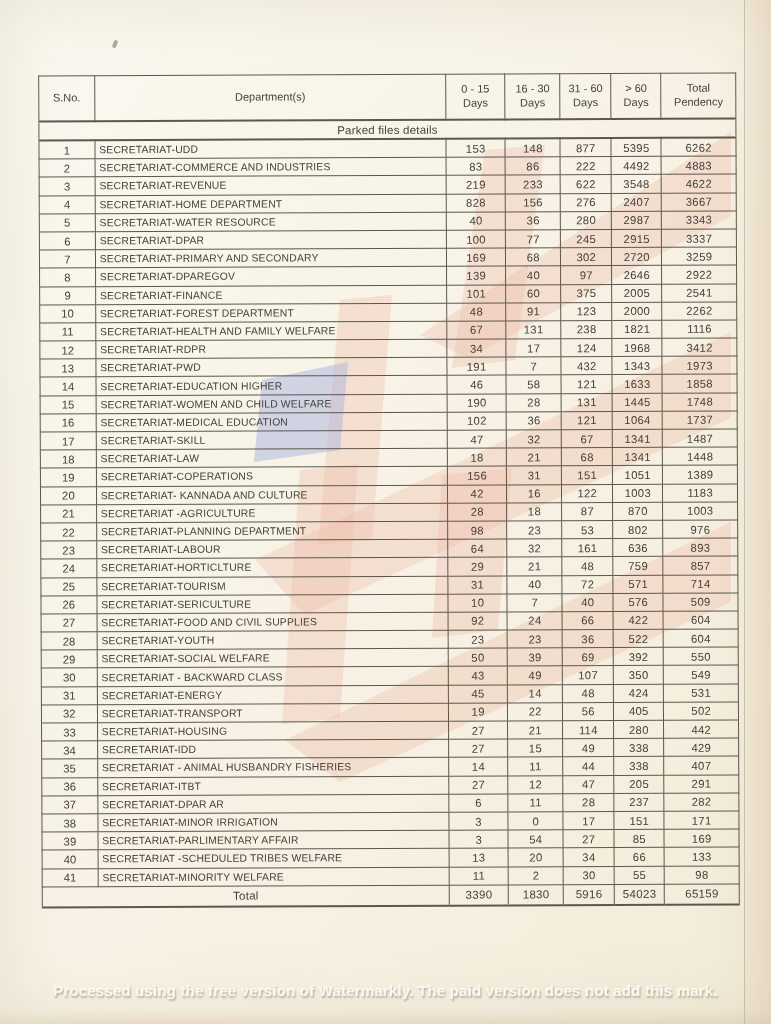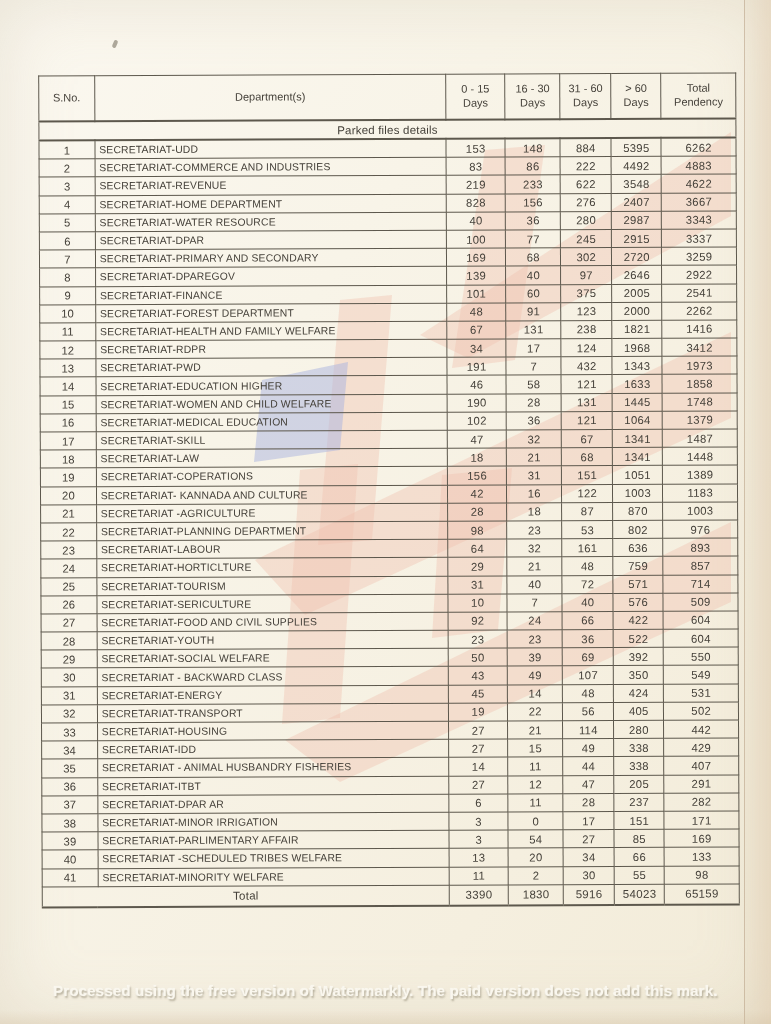--- a/index.html
+++ b/index.html
@@ -133,21 +133,21 @@
               <div>Pendency</div>
             </th>
           </tr>
       </thead>
       <tbody id="tbody-rows">
           <tr>
             <td class="c-sno">1</td>
             <td class="c-dept">SECRETARIAT-UDD</td>
             <td class="c-num">153</td>
             <td class="c-num">148</td>
-            <td class="c-num">884</td>
+            <td class="c-num">877</td>
             <td class="c-num">5395</td>
             <td class="c-num">6262</td>
           </tr>
           <tr>
             <td class="c-sno">2</td>
             <td class="c-dept">SECRETARIAT-COMMERCE AND INDUSTRIES</td>
             <td class="c-num">83</td>
             <td class="c-num">86</td>
             <td class="c-num">222</td>
             <td class="c-num">4492</td>
@@ -225,21 +225,21 @@
             <td class="c-num">2000</td>
             <td class="c-num">2262</td>
           </tr>
           <tr>
             <td class="c-sno">11</td>
             <td class="c-dept">SECRETARIAT-HEALTH AND FAMILY WELFARE</td>
             <td class="c-num">67</td>
             <td class="c-num">131</td>
             <td class="c-num">238</td>
             <td class="c-num">1821</td>
-            <td class="c-num">1416</td>
+            <td class="c-num">1116</td>
           </tr>
           <tr>
             <td class="c-sno">12</td>
             <td class="c-dept">SECRETARIAT-RDPR</td>
             <td class="c-num">34</td>
             <td class="c-num">17</td>
             <td class="c-num">124</td>
             <td class="c-num">1968</td>
             <td class="c-num">3412</td>
           </tr>
@@ -270,21 +270,21 @@
             <td class="c-num">1445</td>
             <td class="c-num">1748</td>
           </tr>
           <tr>
             <td class="c-sno">16</td>
             <td class="c-dept">SECRETARIAT-MEDICAL EDUCATION</td>
             <td class="c-num">102</td>
             <td class="c-num">36</td>
             <td class="c-num">121</td>
             <td class="c-num">1064</td>
-            <td class="c-num">1379</td>
+            <td class="c-num">1737</td>
           </tr>
           <tr>
             <td class="c-sno">17</td>
             <td class="c-dept">SECRETARIAT-SKILL</td>
             <td class="c-num">47</td>
             <td class="c-num">32</td>
             <td class="c-num">67</td>
             <td class="c-num">1341</td>
             <td class="c-num">1487</td>
           </tr>

